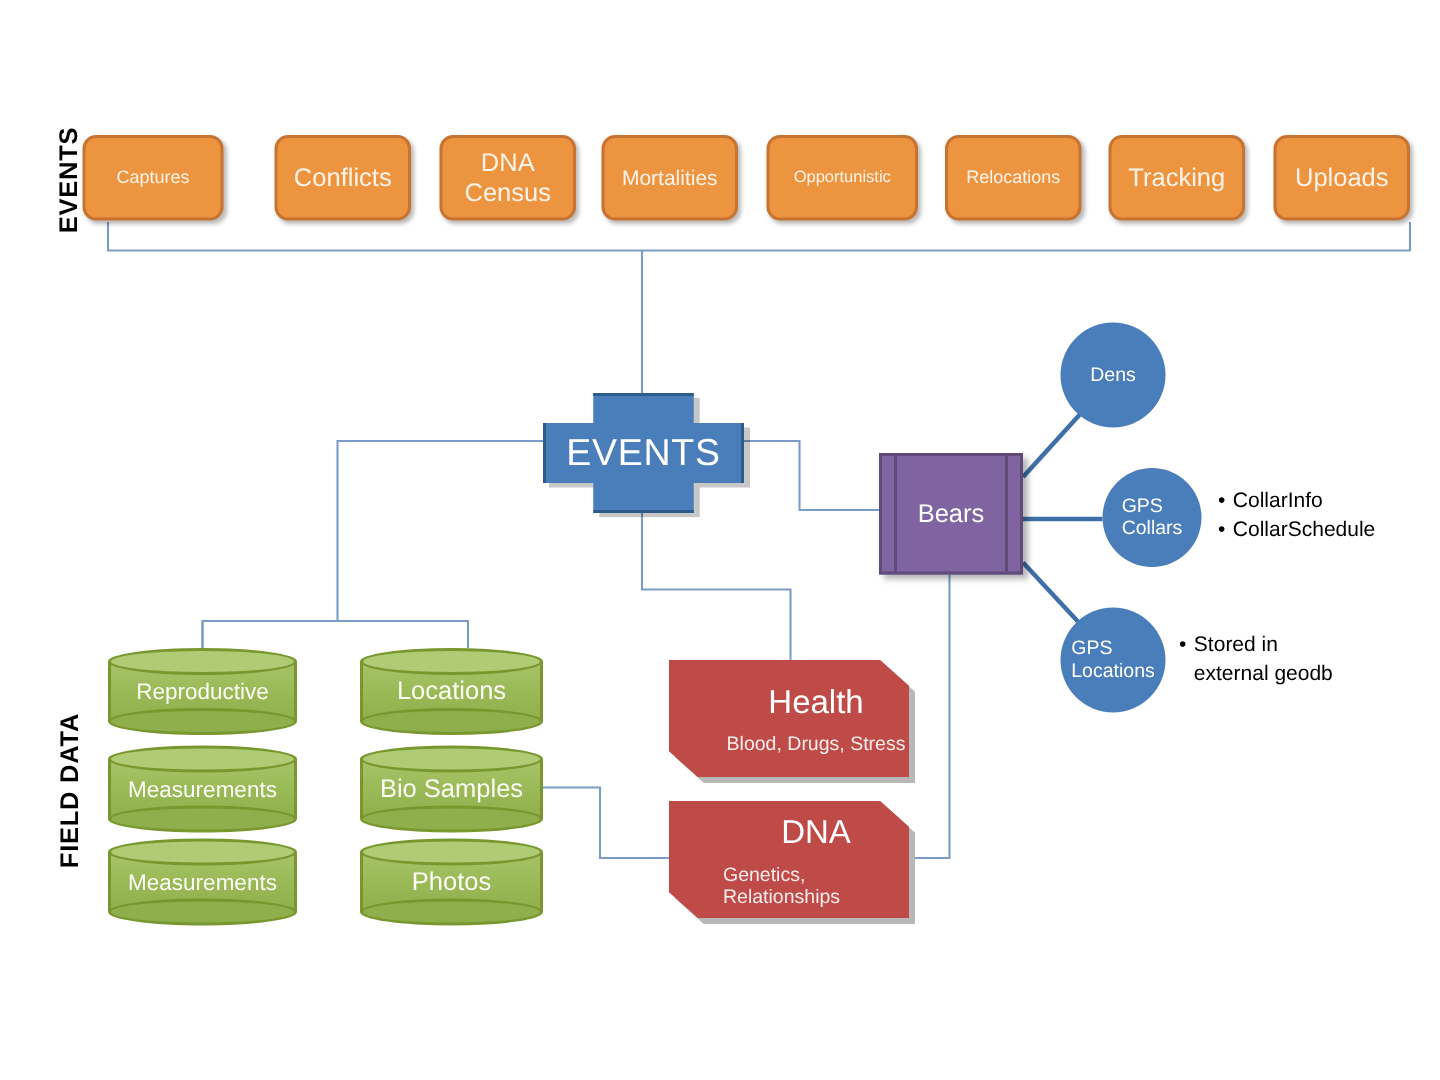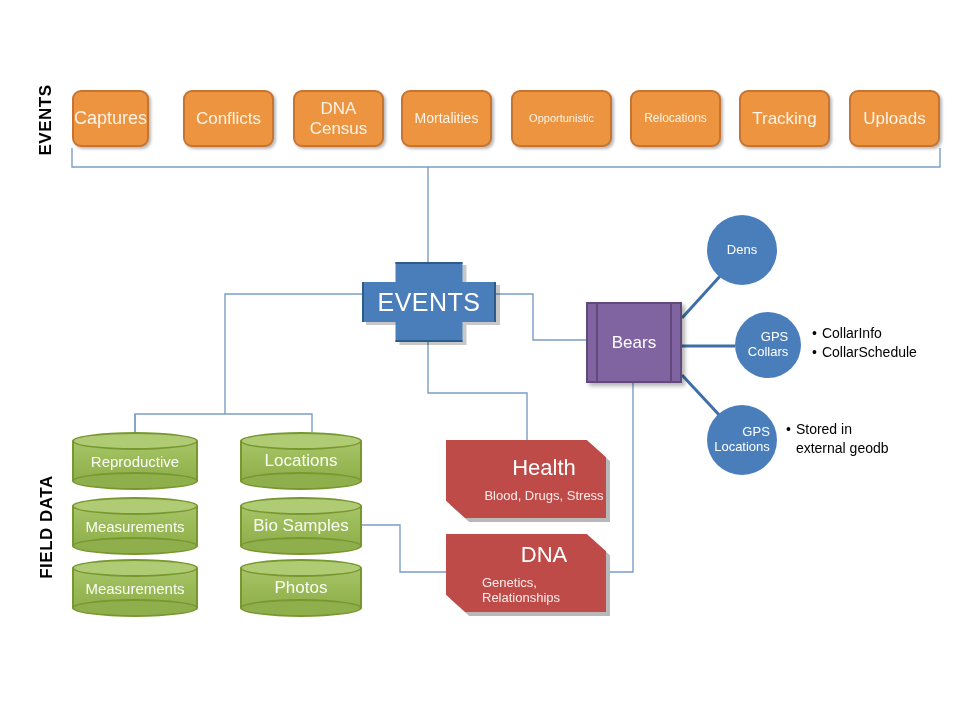--- a/index.html
+++ b/index.html
@@ -102,21 +102,21 @@
 
   
   .circle {
     position: absolute;
     background: #4A7EBB;
     border-radius: 50%;
     color: #FFFFFF;
     display: flex;
     align-items: center;
     justify-content: center;
-    text-align: right;
+    text-align: left;
     line-height: 1.12;
     box-sizing: border-box;
   }
 
   
   .note {
     position: absolute;
     color: #000000;
     font-size: 14px;
     line-height: 1.35;
@@ -238,21 +238,21 @@
       <path d="M682,346 L735,346"></path>
 
       <path d="M682,375 L722,418"></path>
     </g>
   </svg>
 
   <div class="side-label" style="left:-4px; top:110px; width:100px; transform: rotate(-90deg);">EVENTS</div>
 
   <div class="side-label" style="left:-23px; top:517px; width:140px; transform: rotate(-90deg);">FIELD DATA</div>
 
-  <div class="evt-box" style="left:72px; top:90px; width:77px; height:57px; font-size:18px;">
+  <div class="evt-box" style="left:55px; top:90px; width:94px; height:57px; font-size:12px;">
     <span>Captures</span>
   </div>
 
   <div class="evt-box" style="left:183px; top:90px; width:91px; height:57px; font-size:17px;">
     <span>Conflicts</span>
   </div>
 
   <div class="evt-box" style="left:293px; top:90px; width:91px; height:57px; font-size:17px; white-space:pre-line;">
     <span>DNA
 Census</span>

